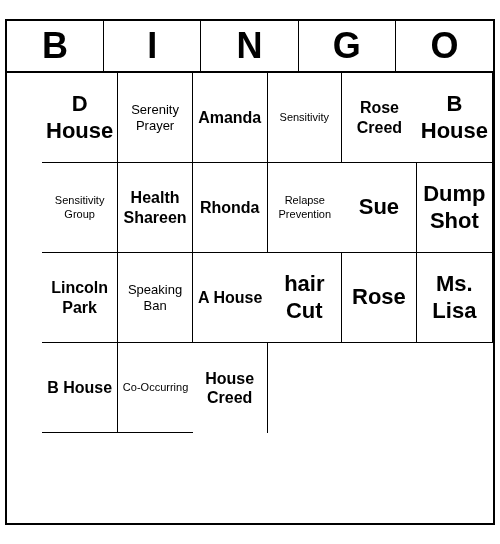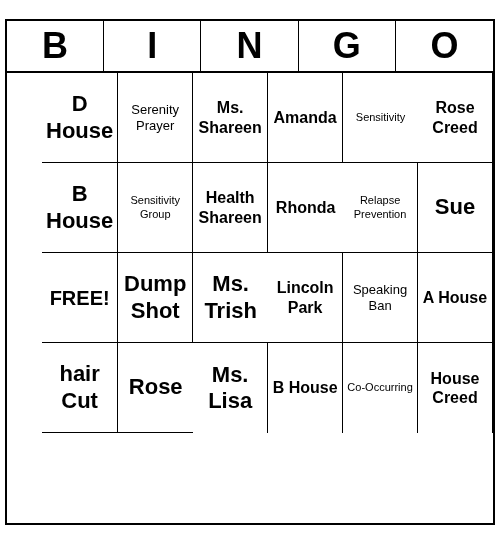--- a/index.html
+++ b/index.html
@@ -79,33 +79,30 @@
   <div class="bingo-header">
   <div class="bingo-header-cell">B</div>
       <div class="bingo-header-cell">I</div>
       <div class="bingo-header-cell">N</div>
       <div class="bingo-header-cell">G</div>
       <div class="bingo-header-cell">O</div>
     </div>
   <div class="bingo-grid">
   <div class="bingo-cell large">D House</div>
       <div class="bingo-cell">Serenity Prayer</div>
-      <div class="bingo-cell medium">Ms. Shareen</div>
       <div class="bingo-cell medium">Amanda</div>
       <div class="bingo-cell small">Sensitivity</div>
       <div class="bingo-cell medium">Rose Creed</div>
       <div class="bingo-cell large">B House</div>
       <div class="bingo-cell small">Sensitivity Group</div>
       <div class="bingo-cell medium">Health Shareen</div>
       <div class="bingo-cell medium">Rhonda</div>
       <div class="bingo-cell small">Relapse Prevention</div>
       <div class="bingo-cell large">Sue</div>
-      <div class="bingo-cell free">FREE!</div>
       <div class="bingo-cell large">Dump Shot</div>
-      <div class="bingo-cell large">Ms. Trish</div>
       <div class="bingo-cell medium">Lincoln Park</div>
       <div class="bingo-cell">Speaking Ban</div>
       <div class="bingo-cell medium">A House</div>
       <div class="bingo-cell large">hair Cut</div>
       <div class="bingo-cell large">Rose</div>
       <div class="bingo-cell large">Ms. Lisa</div>
       <div class="bingo-cell medium">B House</div>
       <div class="bingo-cell small">Co-Occurring</div>
       <div class="bingo-cell medium">House Creed</div>
     </div>

